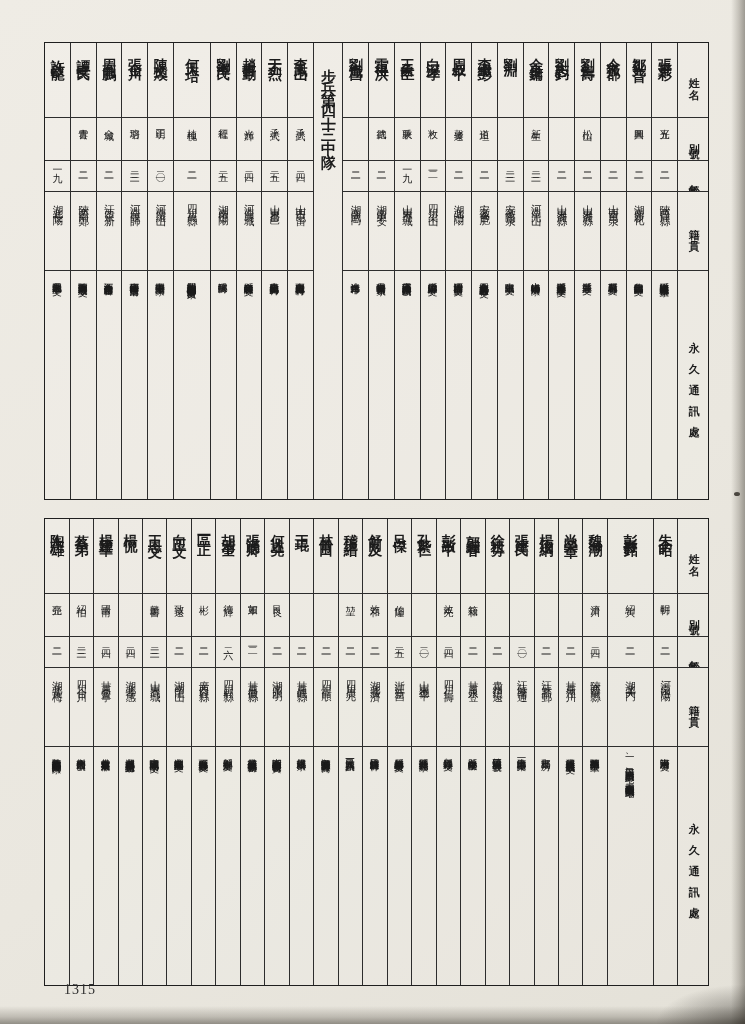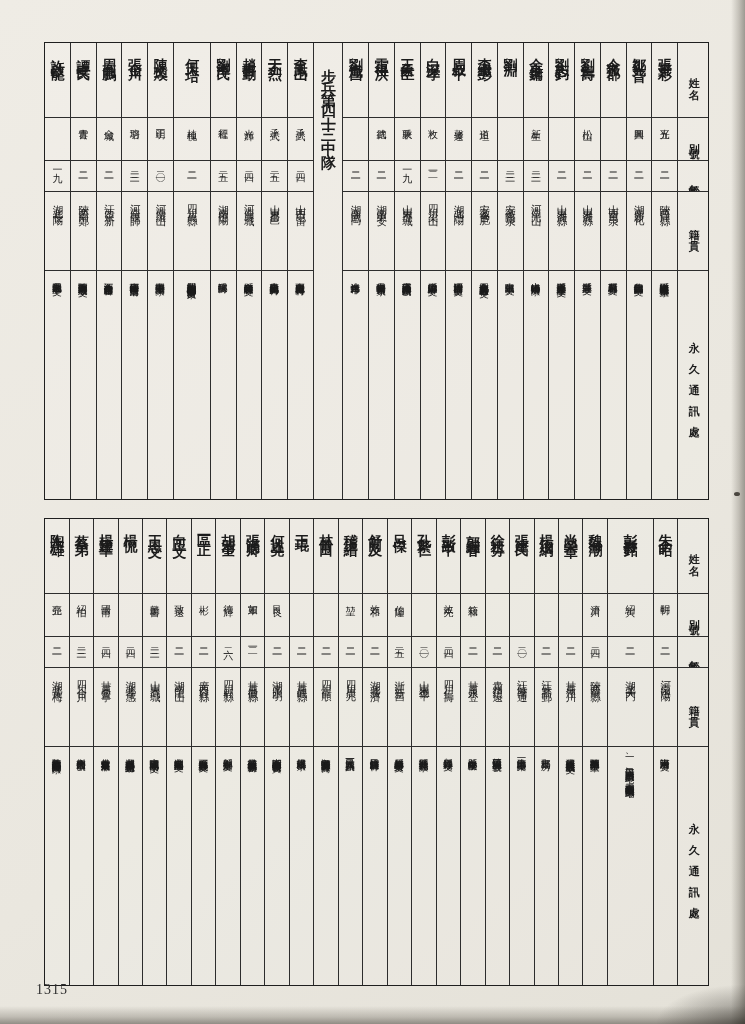--- a/index.html
+++ b/index.html
@@ -33,21 +33,21 @@
   .t-address{font-size:9.5px;letter-spacing:0.04em;line-height:1.18;padding-top:4px;}
   .h-label{font-size:11px;font-weight:700;}
   .h-name{letter-spacing:1.0em;}
   .h-alias{letter-spacing:0.35em;}
   .h-age{letter-spacing:0.1em;}
   .h-native{letter-spacing:1.0em;}
   .h-address{letter-spacing:1.9em;}
   .divider-col{flex:1.15 1 0;display:flex;flex-direction:row;justify-content:center;align-items:flex-start;}
   .unit-title{font-size:15px;font-weight:700;letter-spacing:0.8em;padding-top:14px;}
   .page-number{
-    position:absolute;left:36px;top:982px;font-family:"Liberation Serif",serif;
+    position:absolute;left:64px;top:982px;font-family:"Liberation Serif",serif;
     font-size:14px;color:#2c2c2c;letter-spacing:1px;
   }
   .edge-right{position:absolute;top:0;right:0;width:14px;height:100%;
     background:linear-gradient(to right,rgba(0,0,0,0),rgba(95,90,80,0.28) 55%,rgba(60,56,48,0.45));}
   .edge-bottom{position:absolute;left:0;bottom:0;width:100%;height:18px;
     background:linear-gradient(to bottom,rgba(0,0,0,0),rgba(95,90,80,0.30) 60%,rgba(58,54,46,0.50));}
   .edge-corner{position:absolute;right:0;bottom:0;width:90px;height:40px;
     background:radial-gradient(ellipse at bottom right,rgba(40,37,32,0.55),rgba(0,0,0,0) 70%);}
   .speck{position:absolute;right:5px;top:492px;width:6px;height:4px;background:#4a463f;border-radius:50%;}
 </style>

